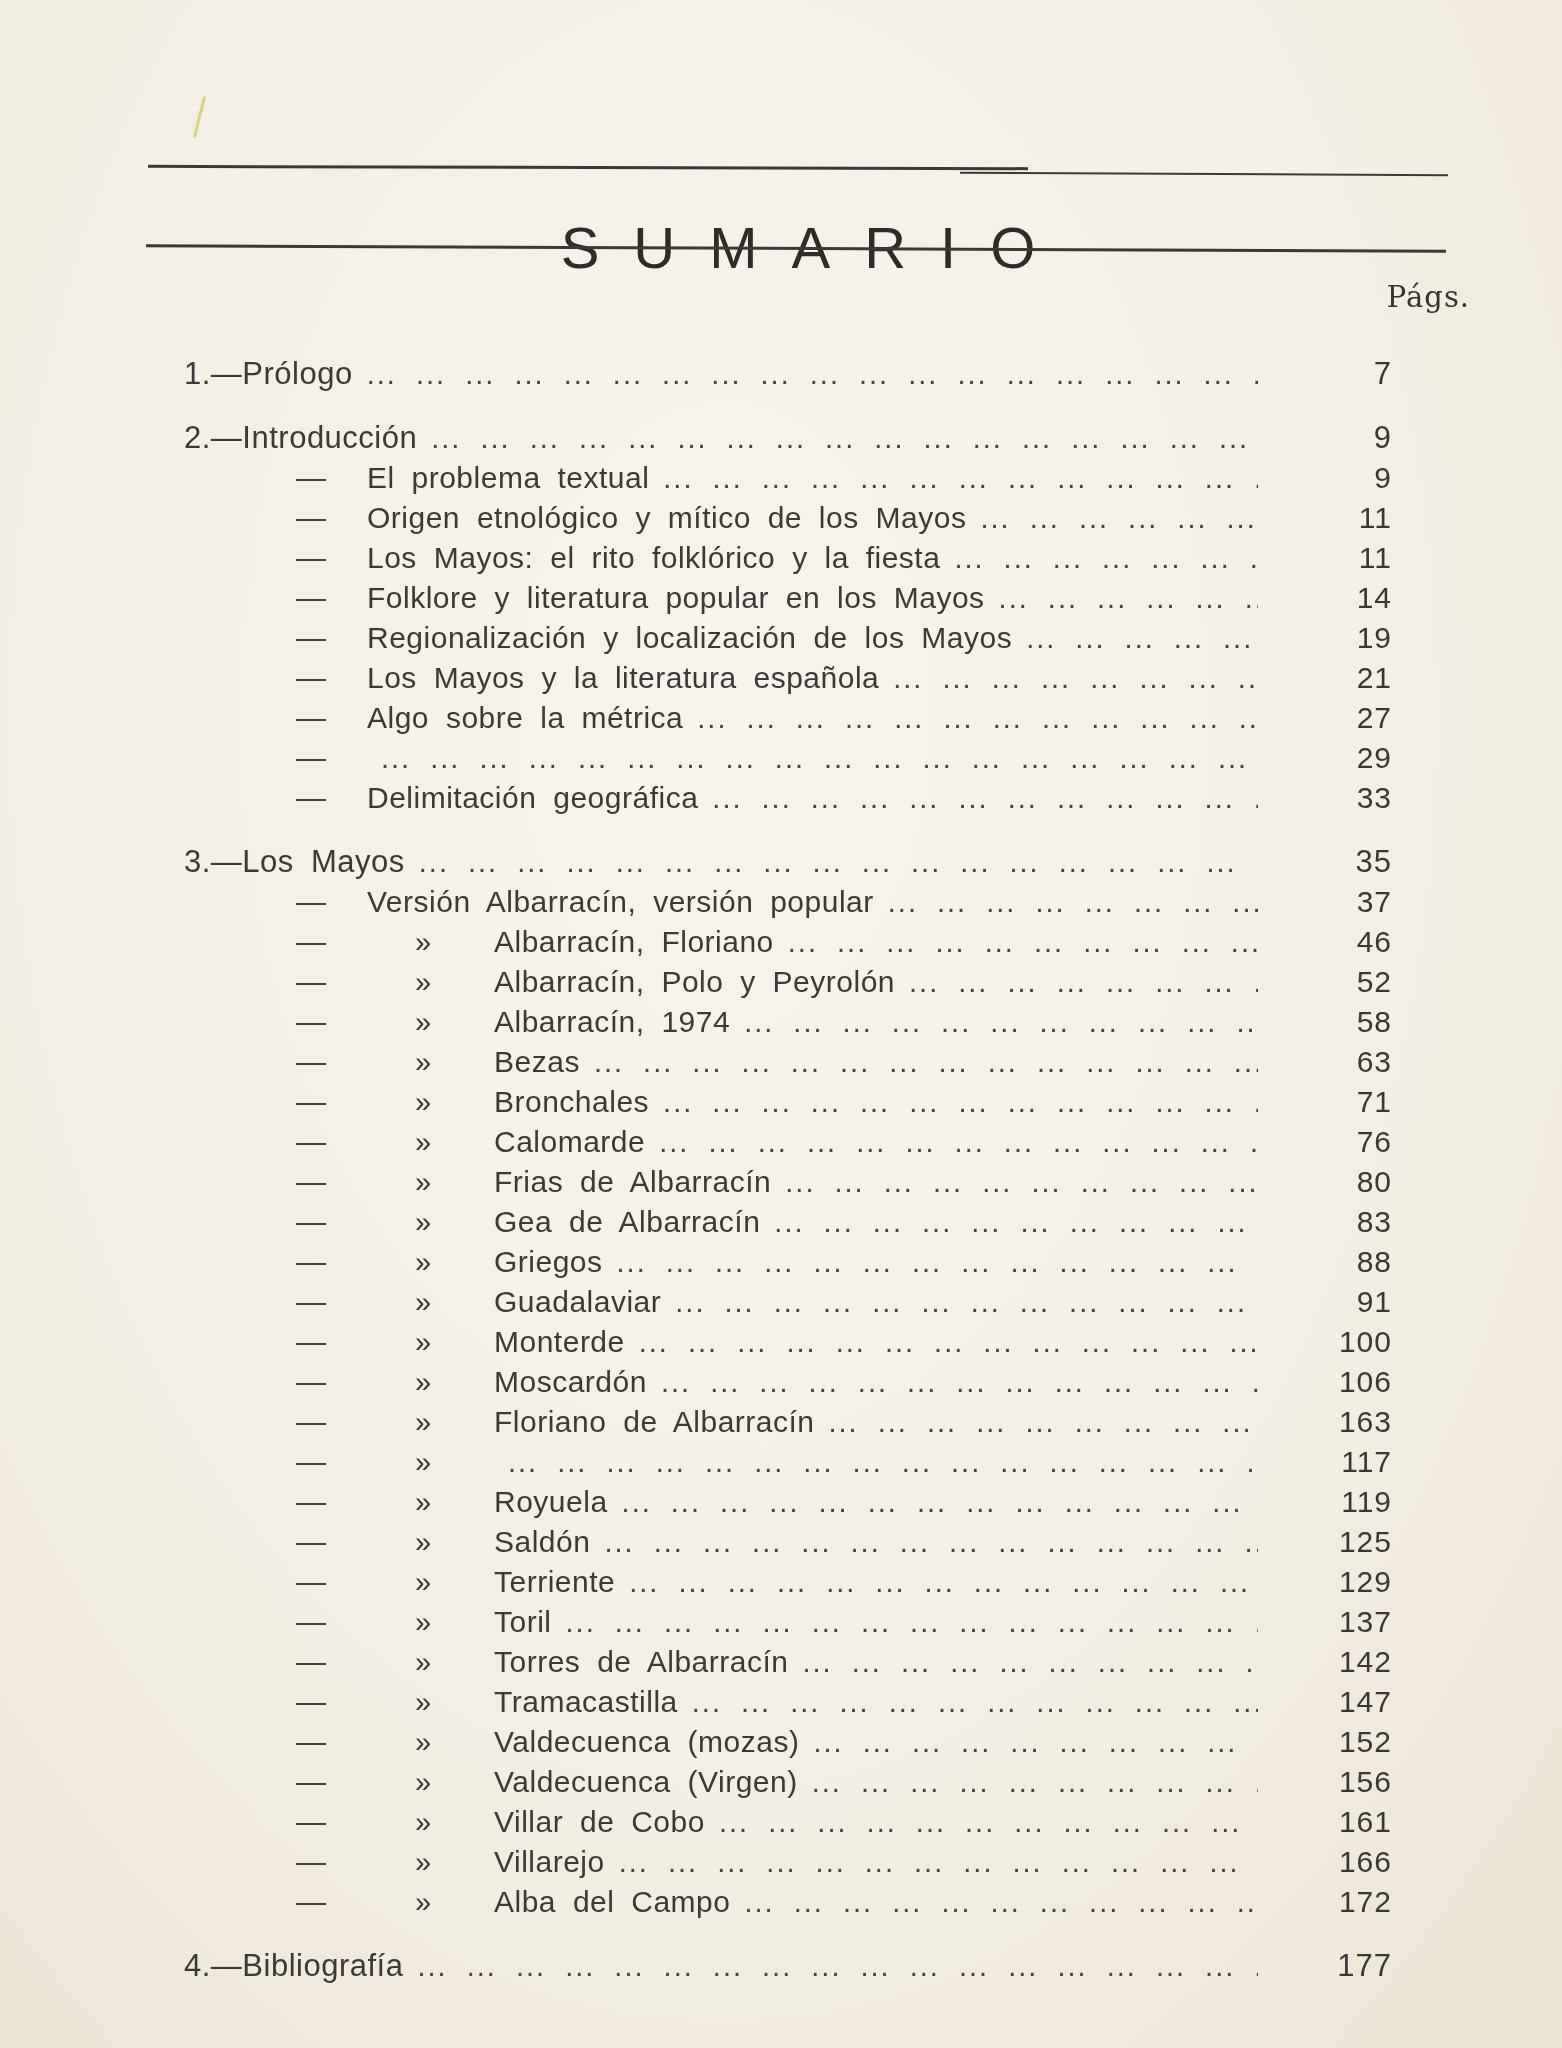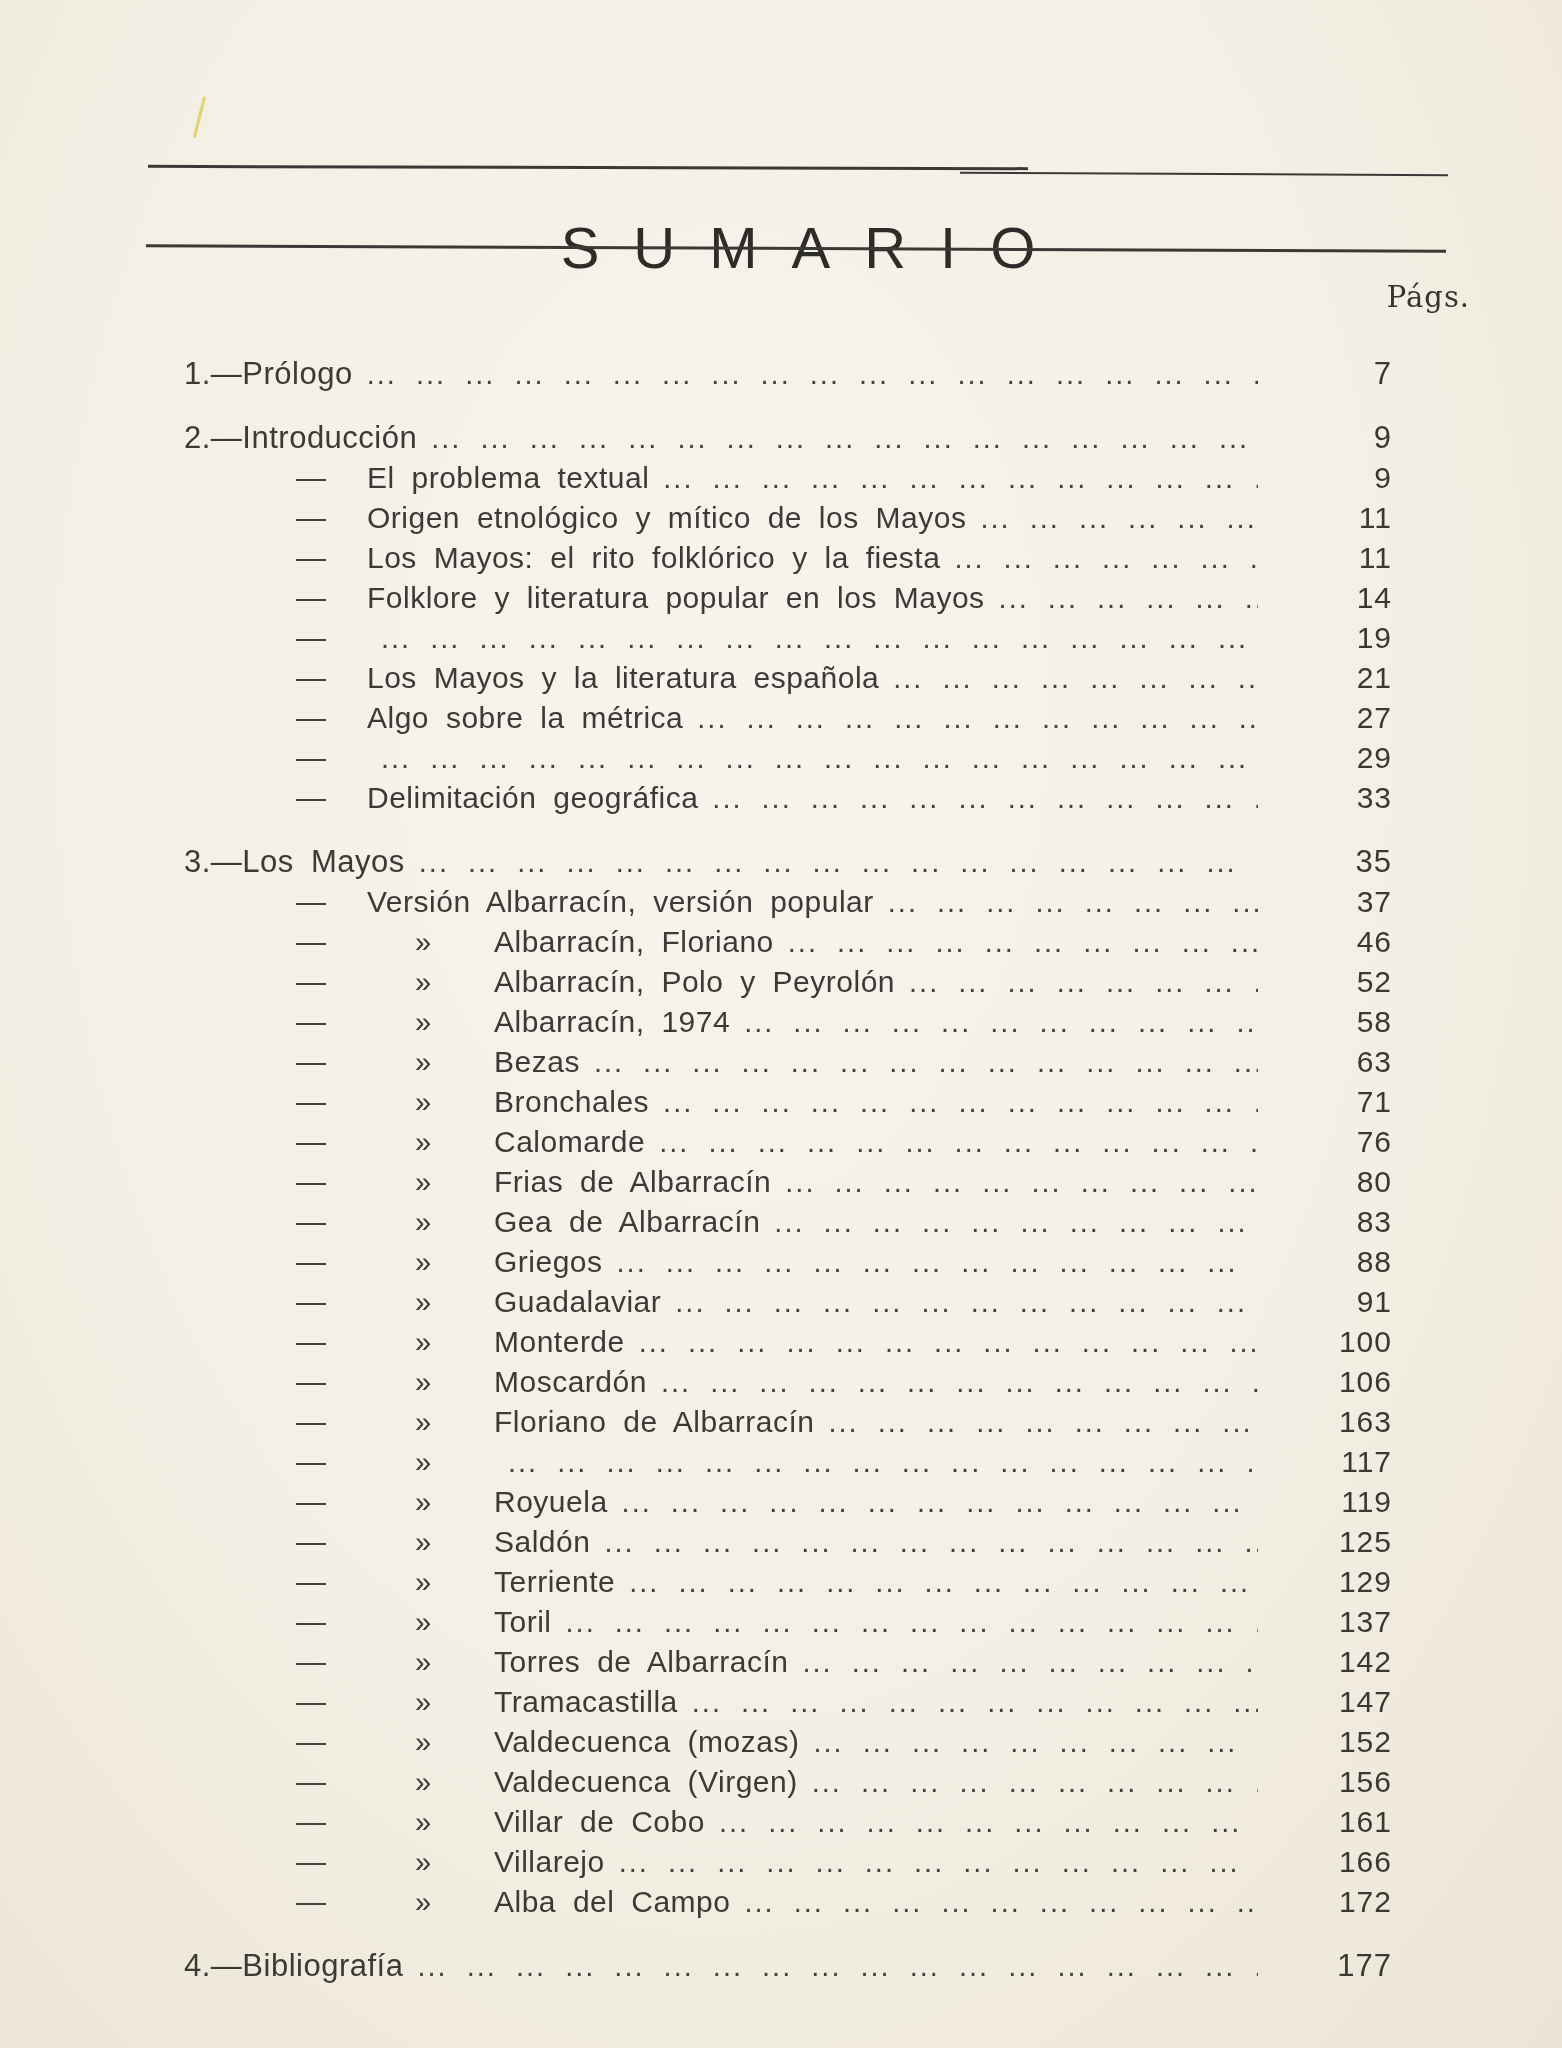--- a/index.html
+++ b/index.html
@@ -141,20 +141,21 @@
         <span class="num">11</span>
       </div>
       <div class="row l1">
         <span class="marker-dash">—</span>
         <span class="label">Folklore y literatura popular en los Mayos</span>
         <span class="leader">... ... ... ... ... ... ... ... ... ... ... ... ... ... ... ... ... ... ... ... ... ... ... ... ... ... ... ... ... ... ... ... ... ... ... ... ... ... ... ...</span>
         <span class="num">14</span>
       </div>
       <div class="row l1">
         <span class="marker-dash">—</span>
+        <span class="label">Regionalización y localización de los Mayos</span>
         <span class="leader">... ... ... ... ... ... ... ... ... ... ... ... ... ... ... ... ... ... ... ... ... ... ... ... ... ... ... ... ... ... ... ... ... ... ... ... ... ... ... ...</span>
         <span class="num">19</span>
       </div>
       <div class="row l1">
         <span class="marker-dash">—</span>
         <span class="label">Los Mayos y la literatura española</span>
         <span class="leader">... ... ... ... ... ... ... ... ... ... ... ... ... ... ... ... ... ... ... ... ... ... ... ... ... ... ... ... ... ... ... ... ... ... ... ... ... ... ... ...</span>
         <span class="num">21</span>
       </div>
       <div class="row l1">

